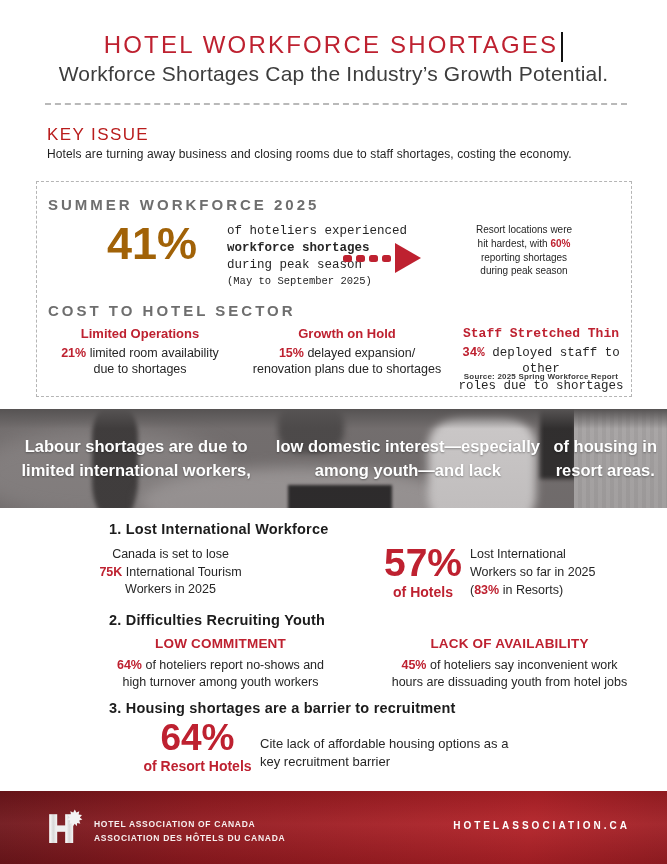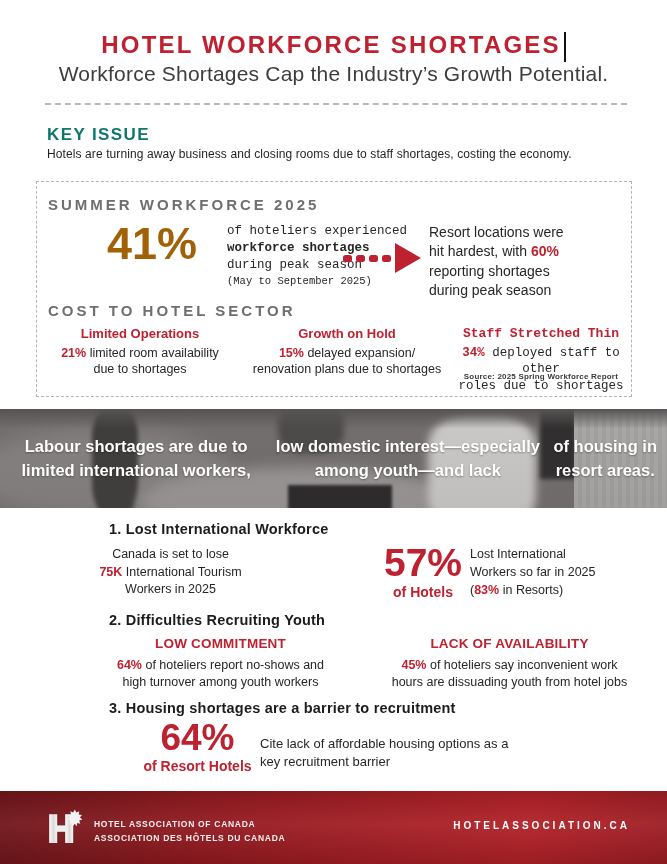--- a/index.html
+++ b/index.html
@@ -3,45 +3,45 @@
 <meta charset="utf-8">
 <style>
   html,body{margin:0;padding:0;background:#e8e8e8;}
   .page{
     position:relative;width:667px;height:864px;margin:0 auto;background:#ffffff;
     font-family:"Liberation Sans",sans-serif;color:#2e2e2e;overflow:hidden;
   }
   
   .title{
     position:absolute;top:31px;left:0;right:0;text-align:center;
-    color:#be2130;font-size:24px;font-weight:bold;letter-spacing:2.2px;white-space:nowrap;
+    color:#be2130;font-size:24px;font-weight:normal;letter-spacing:2.2px;white-space:nowrap;
   }
   .caret{display:inline-block;width:2px;height:30px;background:#111;vertical-align:middle;margin-left:3px;}
   .subtitle{
     position:absolute;top:62px;left:0;right:0;text-align:center;
     color:#3d3d3d;font-size:21px;letter-spacing:0.2px;white-space:nowrap;
   }
   .divider{position:absolute;top:103px;left:45px;right:40px;border-top:2px dashed #b9b9b9;}
   
-  .key-heading{position:absolute;top:125px;left:47px;color:#0f766e;font-size:17px;font-weight:bold;letter-spacing:1.4px;}
+  .key-heading{position:absolute;top:125px;left:47px;color:#b91c1c;font-size:17px;font-weight:normal;letter-spacing:1.4px;}
   .key-body{position:absolute;top:147px;left:47px;font-size:12px;color:#1f1f1f;letter-spacing:0.1px;}
   
   .stat-box{position:absolute;top:181px;left:36px;width:594px;height:214px;border:1.5px dashed #b5b5b5;}
   .box-heading{position:absolute;color:#6e6e6e;font-size:15px;font-weight:bold;letter-spacing:3px;white-space:nowrap;}
   .sw-heading{top:14px;left:11px;}
   .big-red{color:#a16207;font-weight:bold;line-height:1;}
   .stat-41{position:absolute;top:39px;left:70px;font-size:45px;}
   .stat-41-text{position:absolute;top:41px;left:190px;font-size:12.5px;color:#262626;line-height:1.34;font-family:Liberation Mono, monospace;}
   .stat-41-text .b{font-weight:bold;}
   .stat-41-text .small{font-size:10.5px;margin-top:1px;}
   .dashed-arrow{position:absolute;top:61px;left:306px;width:80px;height:30px;}
   .dashed-arrow .dash{position:absolute;top:12px;width:9px;height:7px;background:#be2130;border-radius:2.5px;}
   .dashed-arrow .head{position:absolute;top:0;left:52px;width:0;height:0;
      border-left:26px solid #be2130;border-top:15px solid transparent;border-bottom:15px solid transparent;}
-  .resort-text{position:absolute;top:41px;left:392px;width:190px;text-align:left;font-size:14px;color:#262626;line-height:1.38;}
+  .resort-text{position:absolute;top:41px;left:392px;width:190px;text-align:center;font-size:10px;color:#262626;line-height:1.38;}
   .red-b{color:#be2130;font-weight:bold;}
   .cost-heading{top:120px;left:11px;}
   .cost-col{position:absolute;top:143px;text-align:center;font-size:12.5px;color:#262626;line-height:1.35;}
   .cost-col .col-title{color:#be2130;font-weight:bold;font-size:13px;margin-bottom:2px;}
   .col-1{left:8px;width:190px;}
   .col-2{left:202px;width:216px;}
   .col-3{left:418px;width:172px;font-family:Liberation Mono, monospace;}
   .source{position:absolute;top:190px;right:13px;font-size:8px;font-weight:bold;color:#3a3a3a;letter-spacing:0.2px;}
   
   .banner{position:absolute;top:409px;left:0;width:667px;height:99px;background:#767171;overflow:hidden;}

